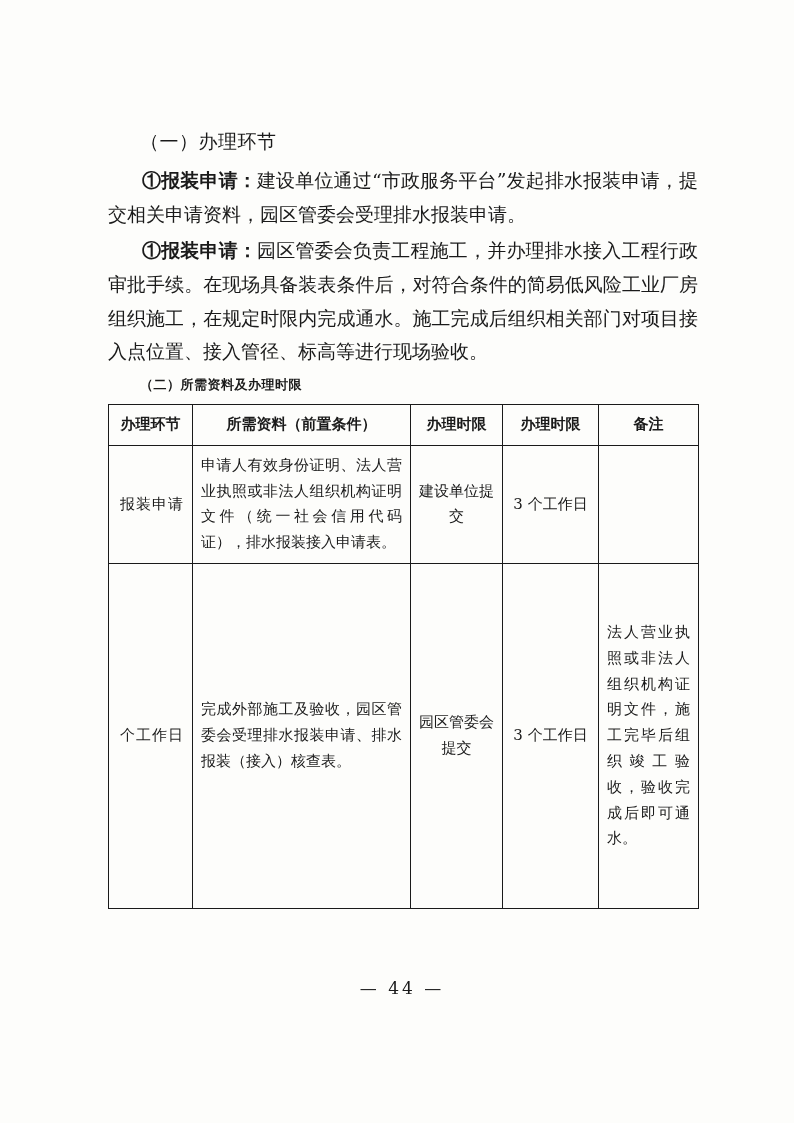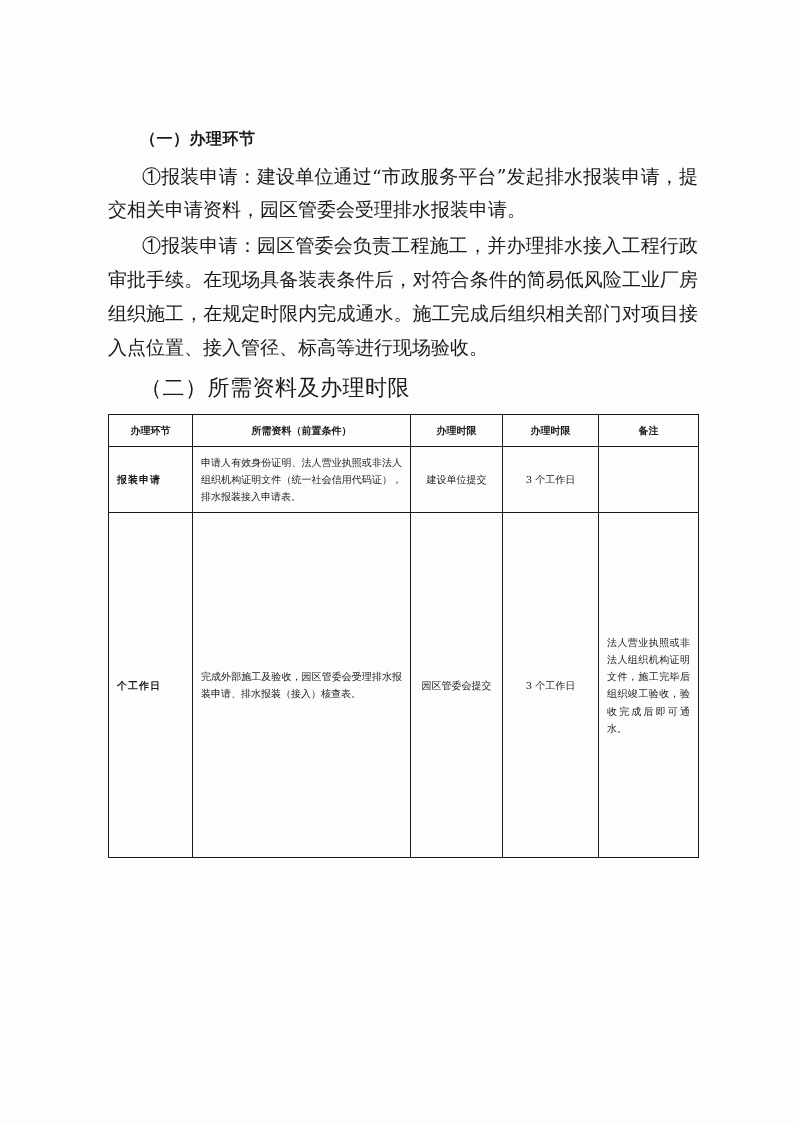--- a/index.html
+++ b/index.html
@@ -17,56 +17,56 @@
     color: #1a1a1a;
     overflow: hidden;
   }
   .content {
     position: absolute;
     left: 108px;
     top: 126px;
     width: 590px;
   }
   .section-heading {
-    font-size: 16px;
-    font-weight: bold;
+    font-size: 19px;
+    font-weight: normal;
     letter-spacing: 0.5px;
     margin: 0 0 8px 0;
     padding-left: 32px;
     line-height: 1.6;
   }
   .para {
     font-size: 19px;
     line-height: 1.78;
     margin: 0 0 2px 0;
     text-align: justify;
     text-justify: inter-ideograph;
     text-indent: 34px;
   }
   .para .lead {
-    font-weight: normal;
+    font-weight: bold;
   }
   .heading-2 {
-    font-size: 22px;
-    font-weight: normal;
+    font-size: 13px;
+    font-weight: bold;
     letter-spacing: 0.5px;
     margin: 6px 0 8px 0;
     padding-left: 32px;
     line-height: 1.6;
   }
   table.info-table {
     border-collapse: collapse;
     width: 590px;
     table-layout: fixed;
     margin-top: 2px;
   }
   table.info-table th,
   table.info-table td {
     border: 1px solid #1a1a1a;
-    font-size: 10px;
+    font-size: 15px;
     line-height: 1.72;
     padding: 7px 8px;
     vertical-align: middle;
     font-family: "DejaVu Serif", "Liberation Serif", serif;
   }
   table.info-table th {
     text-align: center;
     font-weight: bold;
   }
   .col-a { width: 84px; }
@@ -76,22 +76,22 @@
   .col-e { width: 100px; }
 
   td.cell-center {
     text-align: center;
   }
   td.cell-just {
     text-align: justify;
     text-justify: inter-ideograph;
   }
   td.stage-label {
-    text-align: left;
-    font-weight: bold;
+    text-align: right;
+    font-weight: normal;
     letter-spacing: 1px;
   }
   td.tall {
     height: 330px;
   }
   .note-cell {
     text-align: justify;
     text-justify: inter-ideograph;
     line-height: 1.9;
   }
@@ -154,14 +154,17 @@
           <td class="cell-just">完成外部施工及验收，园区管委会受理排水报装申请、排水报装（接入）核查表。</td>
           <td class="cell-center">园区管委会提交</td>
           <td class="cell-center">3 个工作日</td>
           <td class="note-cell">法人营业执照或非法人组织机构证明文件，施工完毕后组织竣工验收，验收完成后即可通水。</td>
         </tr>
       </tbody>
     </table>
 
   </div>
 
+  <div class="footer">
+    <span class="footer-inner">— 44 —</span>
+  </div>
 
 </div>
 
 </body></html>

